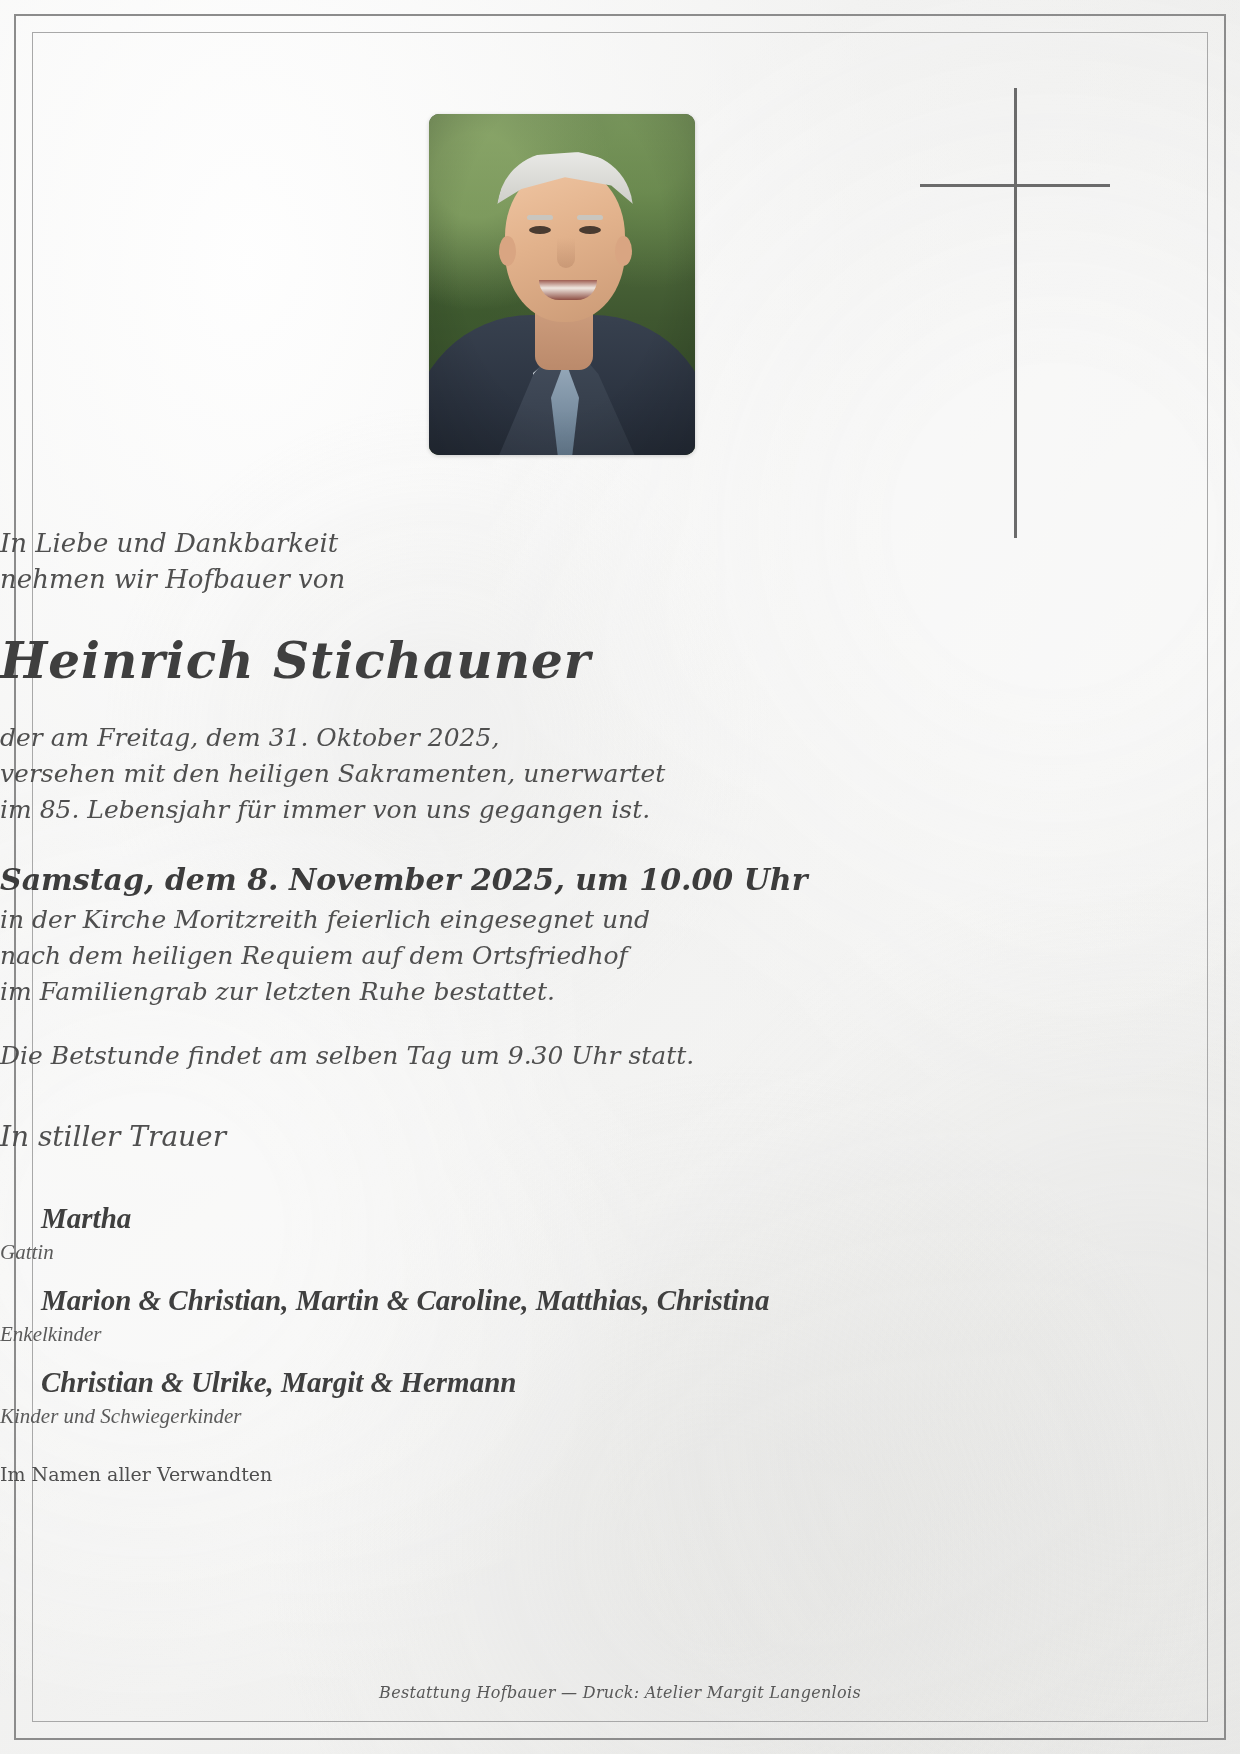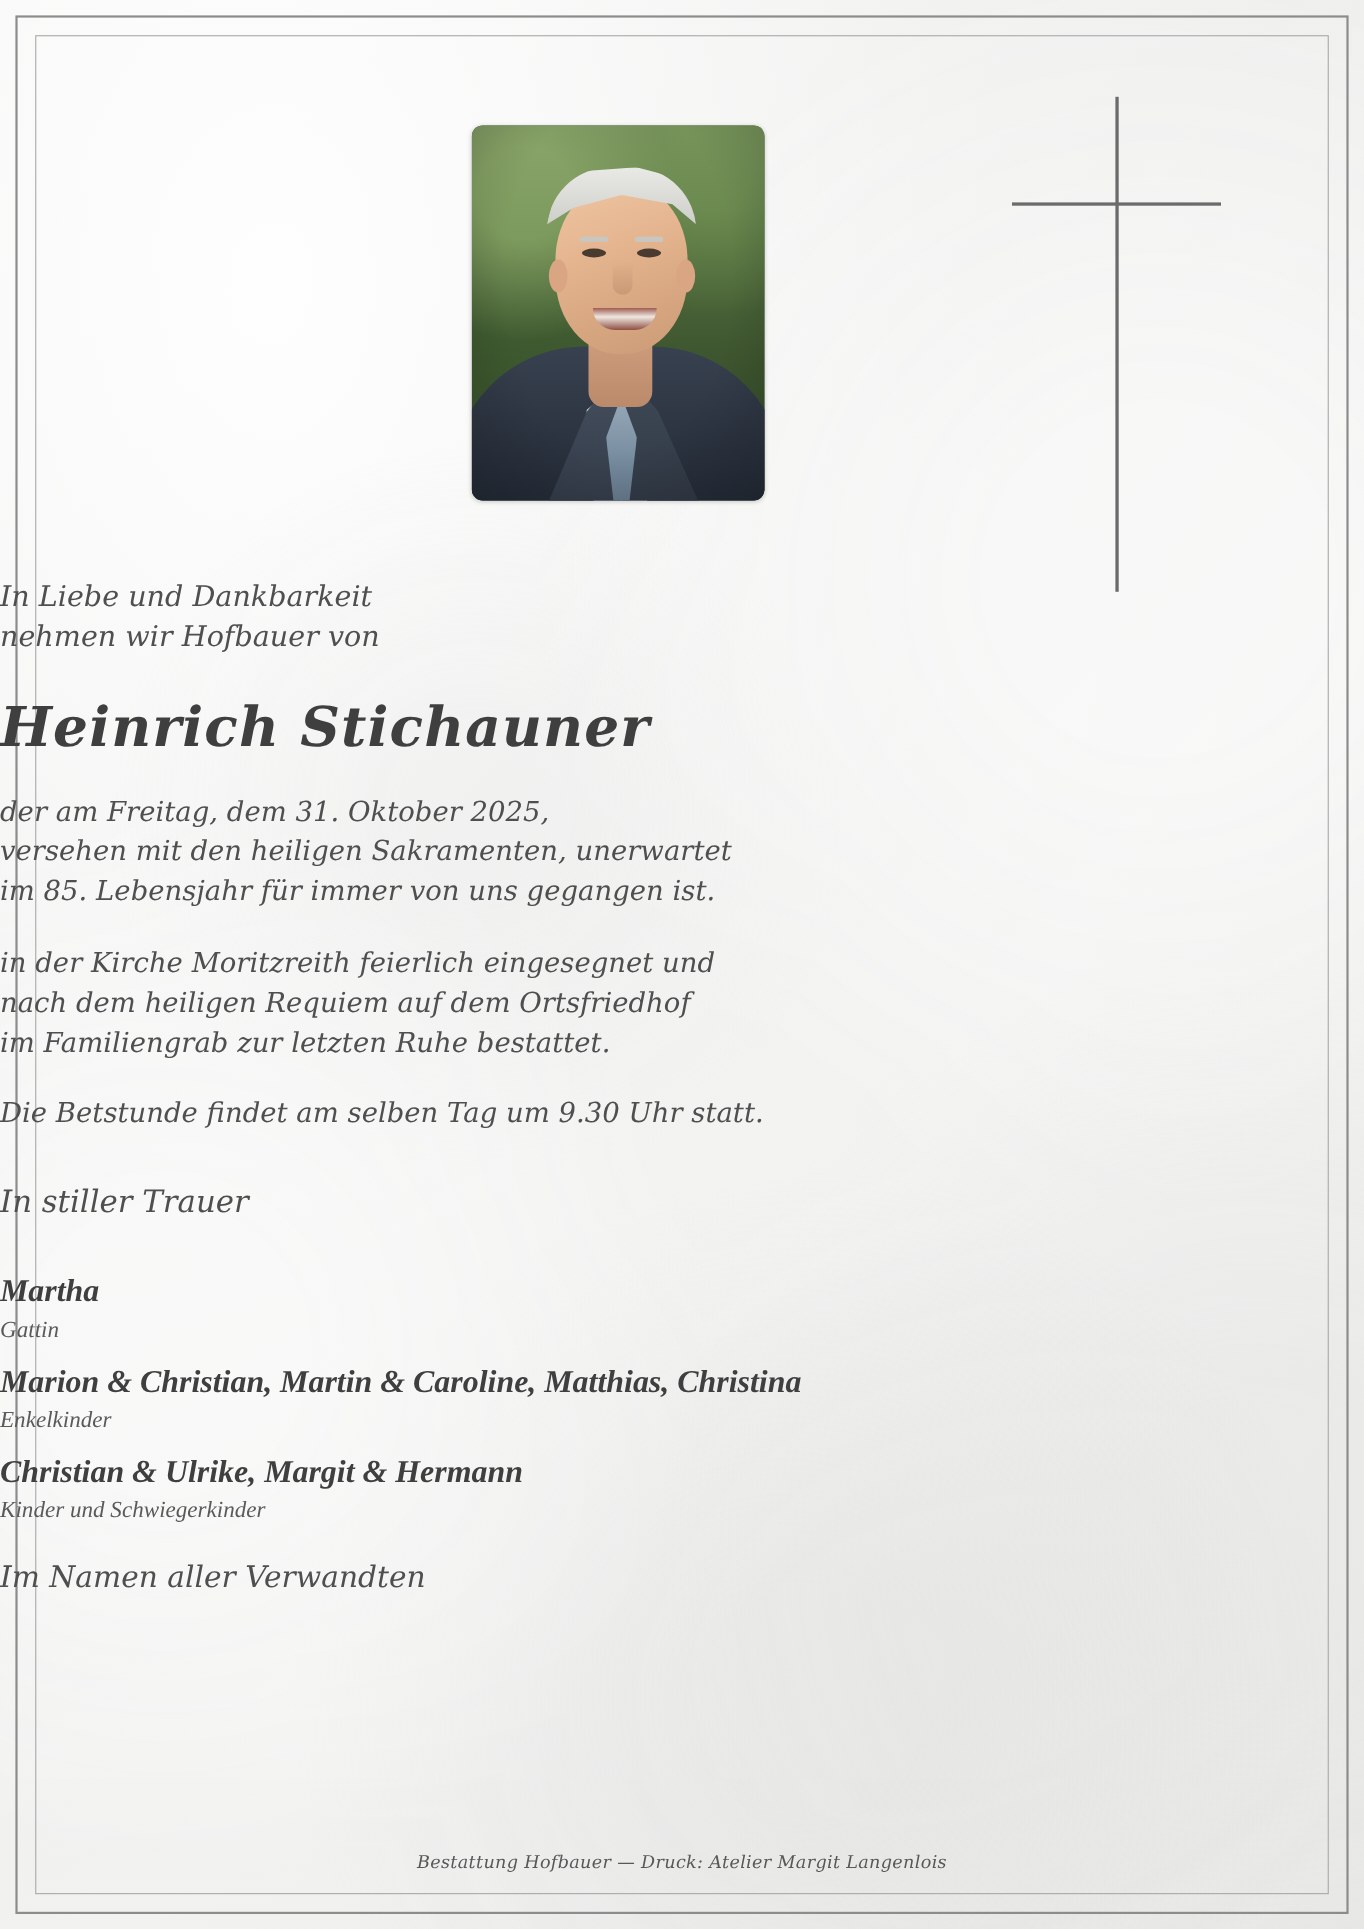--- a/index.html
+++ b/index.html
@@ -291,32 +291,32 @@
   }
   .family {
     margin-top: 46px;
   }
   .fam-name {
     font-size: 29px;
     font-weight: bold;
     color: #3f3f3f;
     font-style: italic;
     line-height: 38px;
+    padding-left: 41px;
   }
   .fam-role {
     font-size: 21px;
     color: #5a5a5a;
     font-style: italic;
     line-height: 30px;
     margin-bottom: 14px;
   }
   .closing {
     margin-top: 32px;
-    font-size: 27px;
-    font-style: italic;
+    font-size: 19px;
   }
 
   .footer {
     position: absolute;
     left: 0;
     bottom: 52px;
     width: 1240px;
     text-align: center;
     font-family: "DejaVu Serif", serif;
     font-size: 16px;
@@ -369,20 +369,21 @@
 
     <div class="name">Heinrich Stichauner</div>
 
     <div class="line para">
       <div>der am Freitag, dem 31. Oktober 2025,</div>
       <div>versehen mit den heiligen Sakramenten, unerwartet</div>
       <div>im 85. Lebensjahr für immer von uns gegangen ist.</div>
     </div>
 
     <div class="line para">
+      <div class="highlight">Samstag, dem 8. November 2025, um 10.00 Uhr</div>
       <div>in der Kirche Moritzreith feierlich eingesegnet und</div>
       <div>nach dem heiligen Requiem auf dem Ortsfriedhof</div>
       <div>im Familiengrab zur letzten Ruhe bestattet.</div>
     </div>
 
     <div class="line para tight">Die Betstunde findet am selben Tag um 9.30 Uhr statt.</div>
 
     <div class="line mourning">In stiller Trauer</div>
 
     <div class="family">

